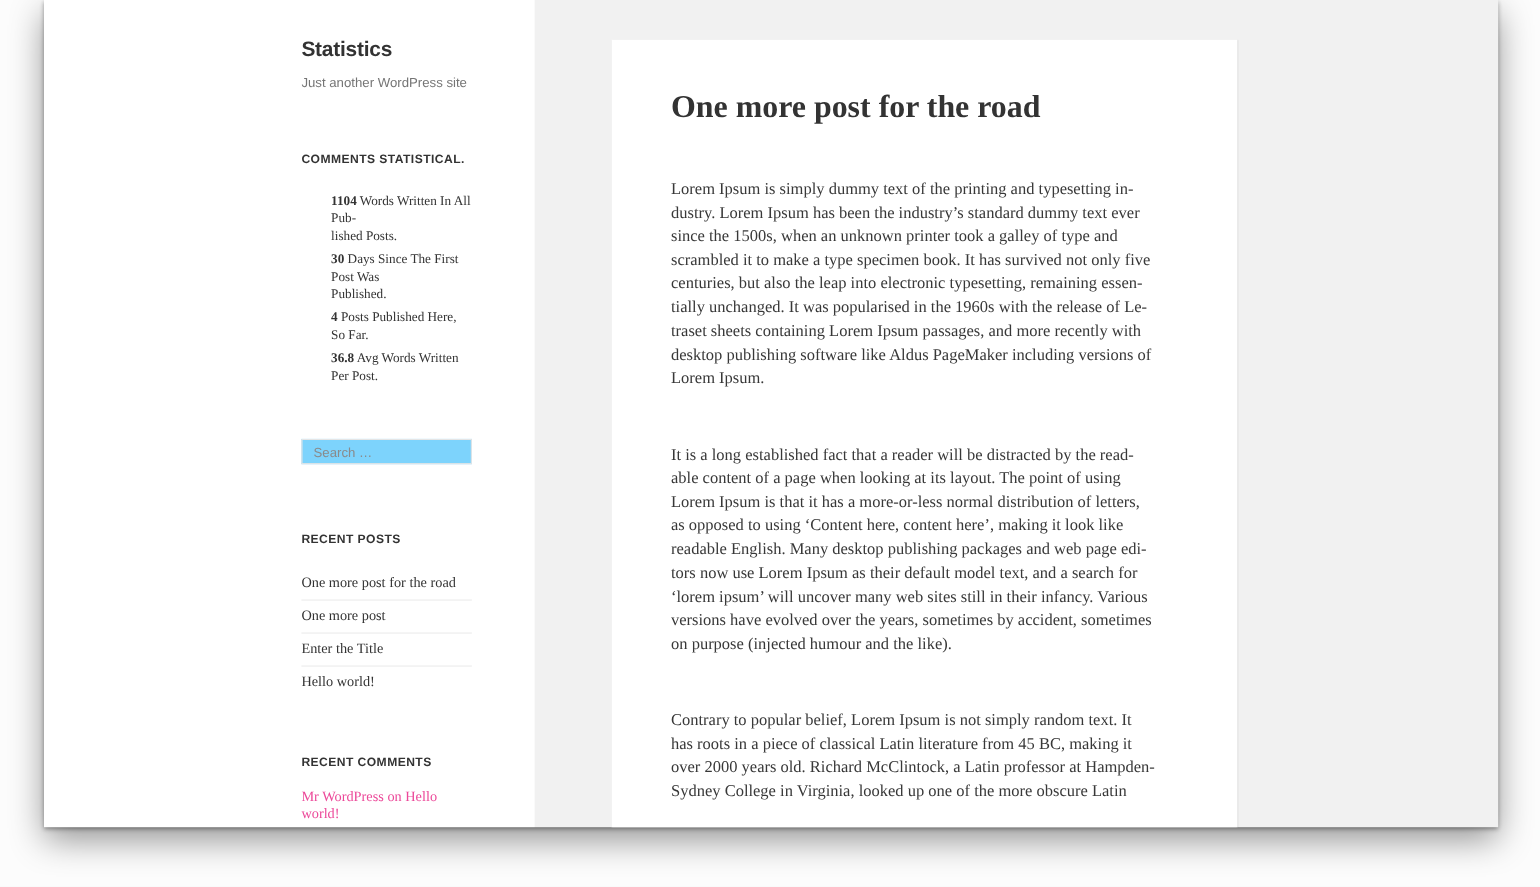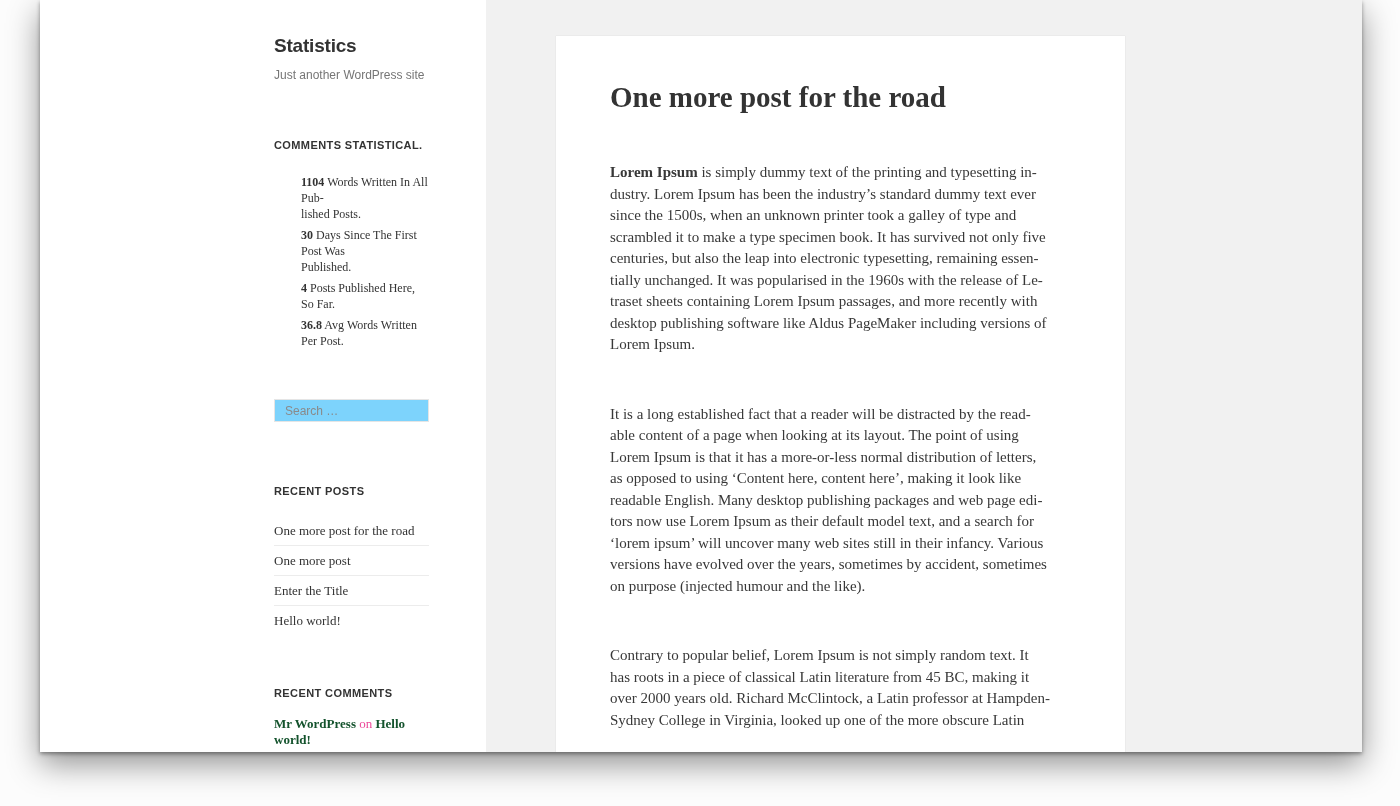--- a/index.html
+++ b/index.html
@@ -84,21 +84,21 @@
     color: #333;
     text-decoration: none;
     cursor: pointer;
   }
   .w-comments { margin-top: 51px; }
   .comment-line {
     margin: 16px 0 0;
     font: 400 13px/16px "Liberation Serif", serif;
     color: #333;
   }
-  .comment-line a { color: #14532d; text-decoration: none; cursor: pointer; font-weight: bold; }
+  .comment-line a { color: #ec4899; text-decoration: none; cursor: pointer; }
   .muted { color: #ec4899; }
 
   .w-archives { margin-top: 57px; }
   .archive-list { list-style: none; margin: 8px 0 0; padding: 0; }
   .archive-list li { padding: 4px 0 6px; }
 
   
   .main {
     position: absolute;
     left: 462px; top: 0; right: 0;
@@ -119,21 +119,21 @@
     font: 700 29px/34px "Liberation Serif", serif;
     color: #333;
   }
   .body-text {
     margin: 0 0 48px;
     font: 400 15px/21.5px "Liberation Serif", serif;
     color: #383838;
     white-space: pre-line;
     max-width: 462px;
   }
-  .body-text strong { font-weight: 700; }
+  .body-text strong { font-weight: 400; }
   .gap { margin-top: 36px; }
 </style>
 </head>
 <body>
 
 <div class="stage">
   <div class="page">
 
     <aside class="sidebar">
       <div class="sidebar-inner">

